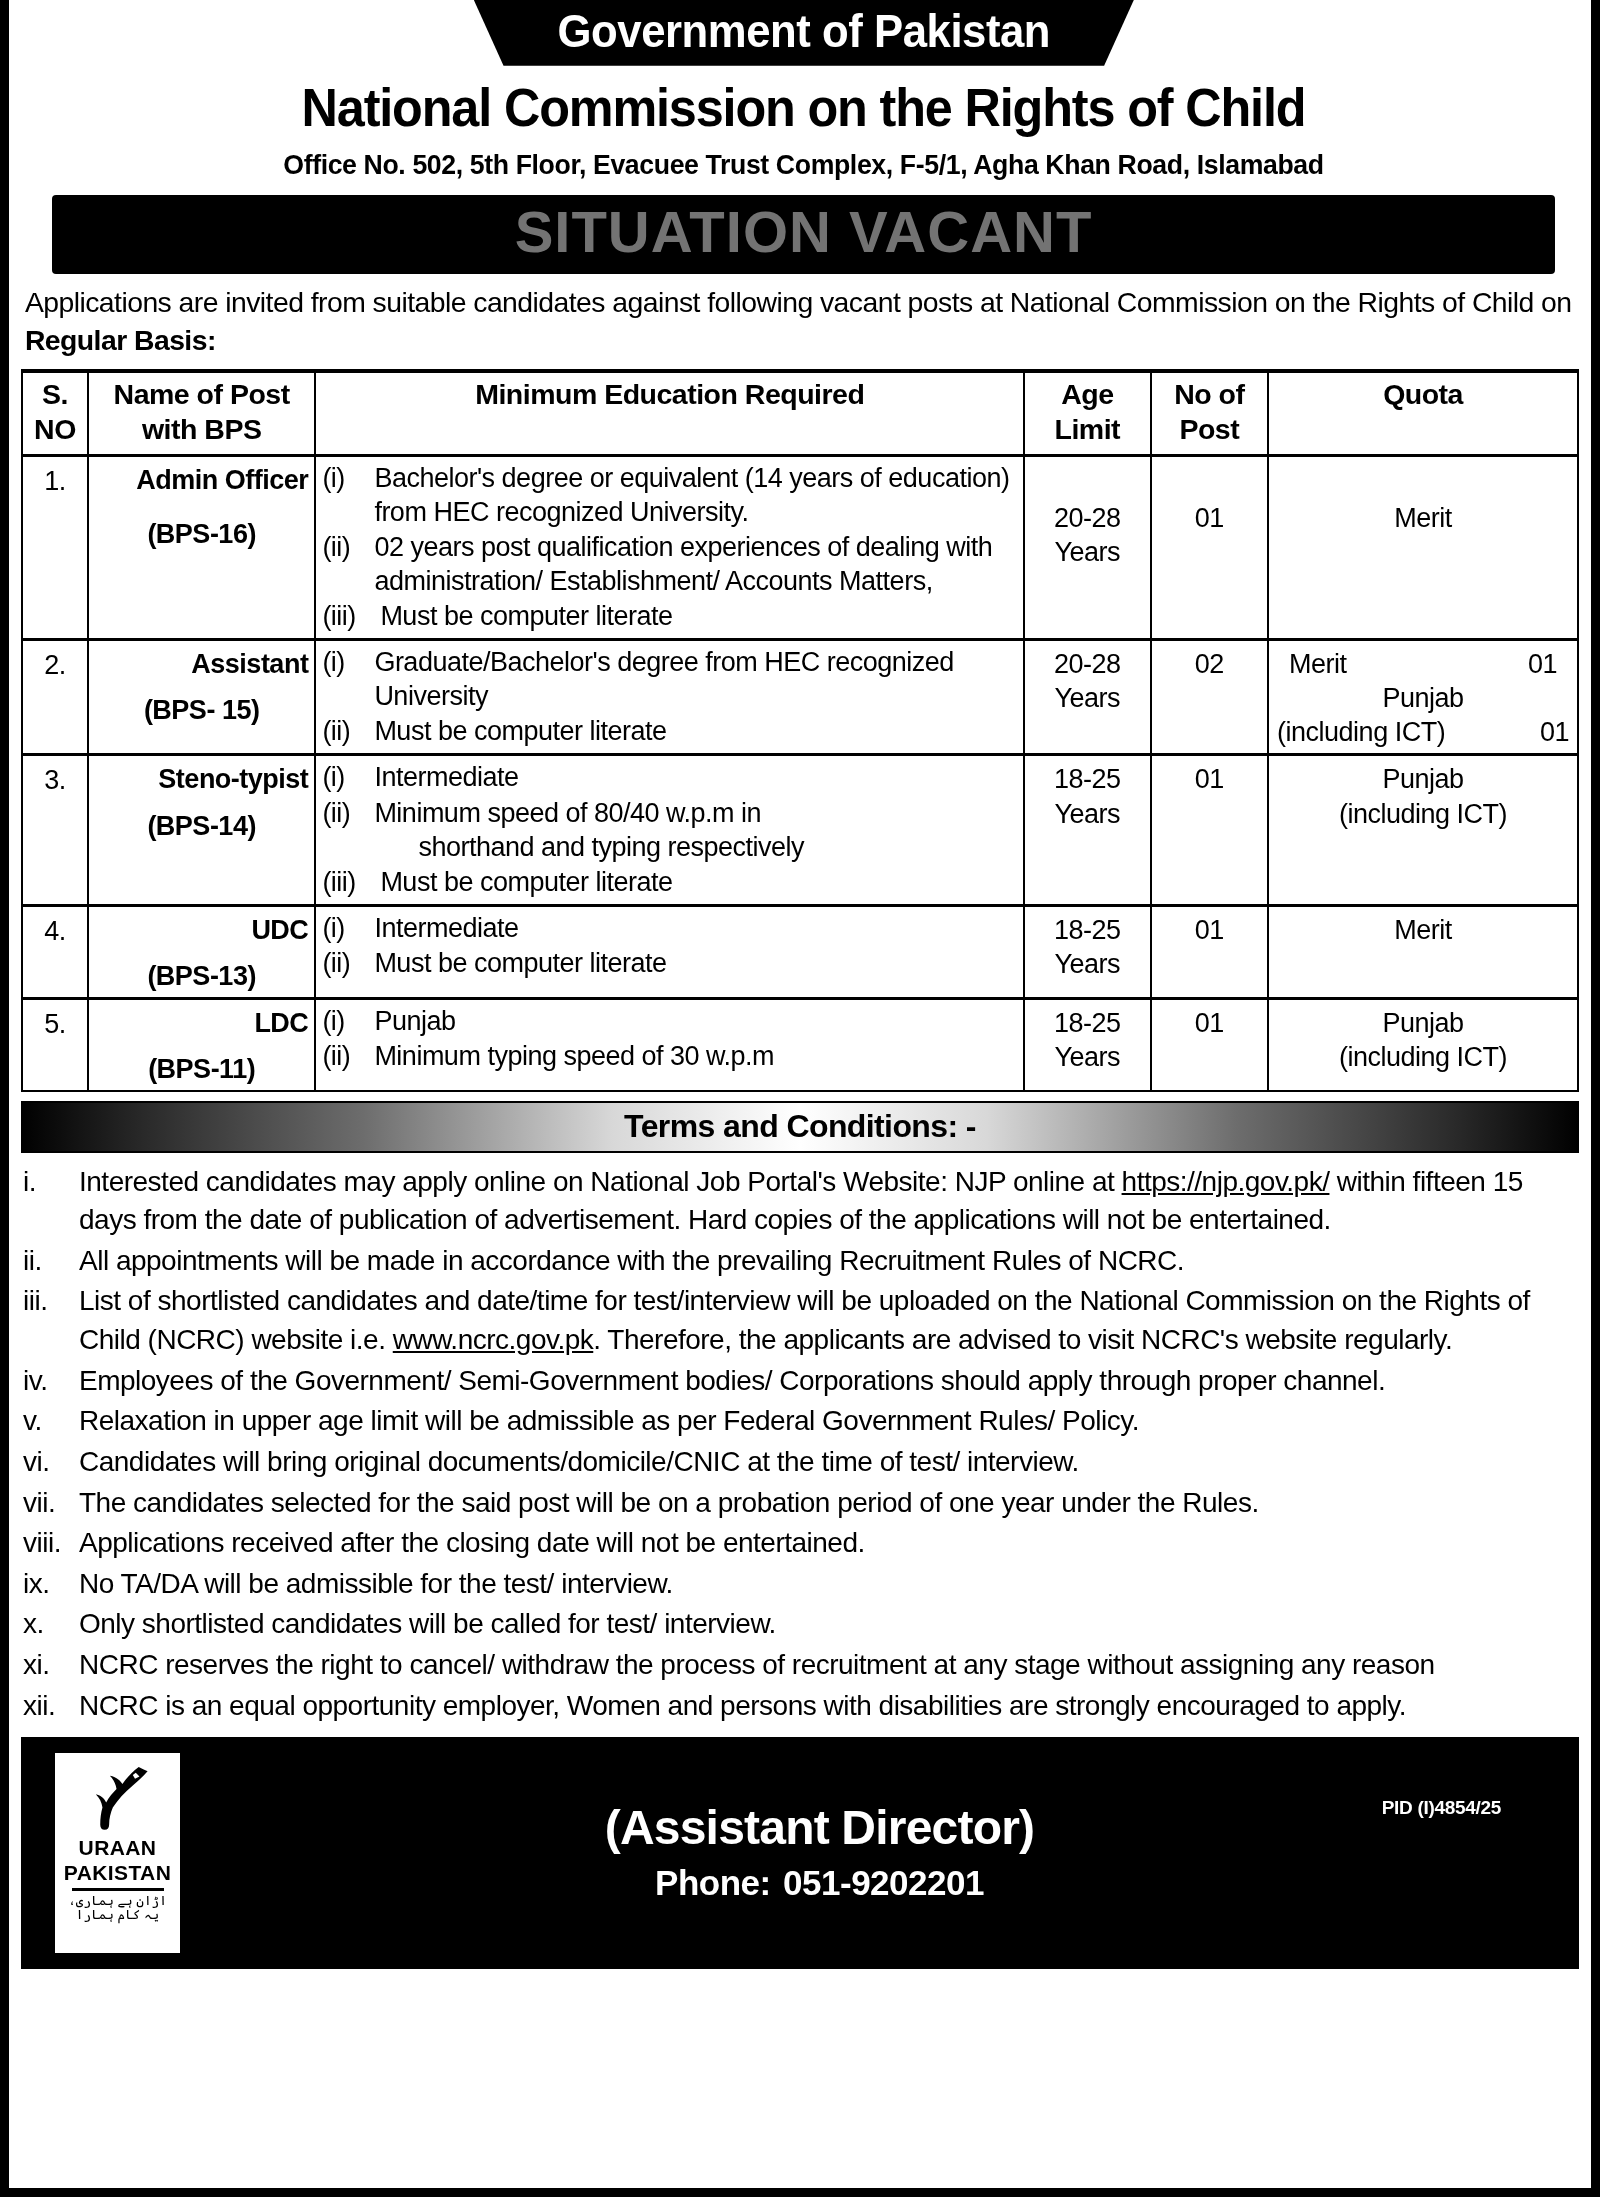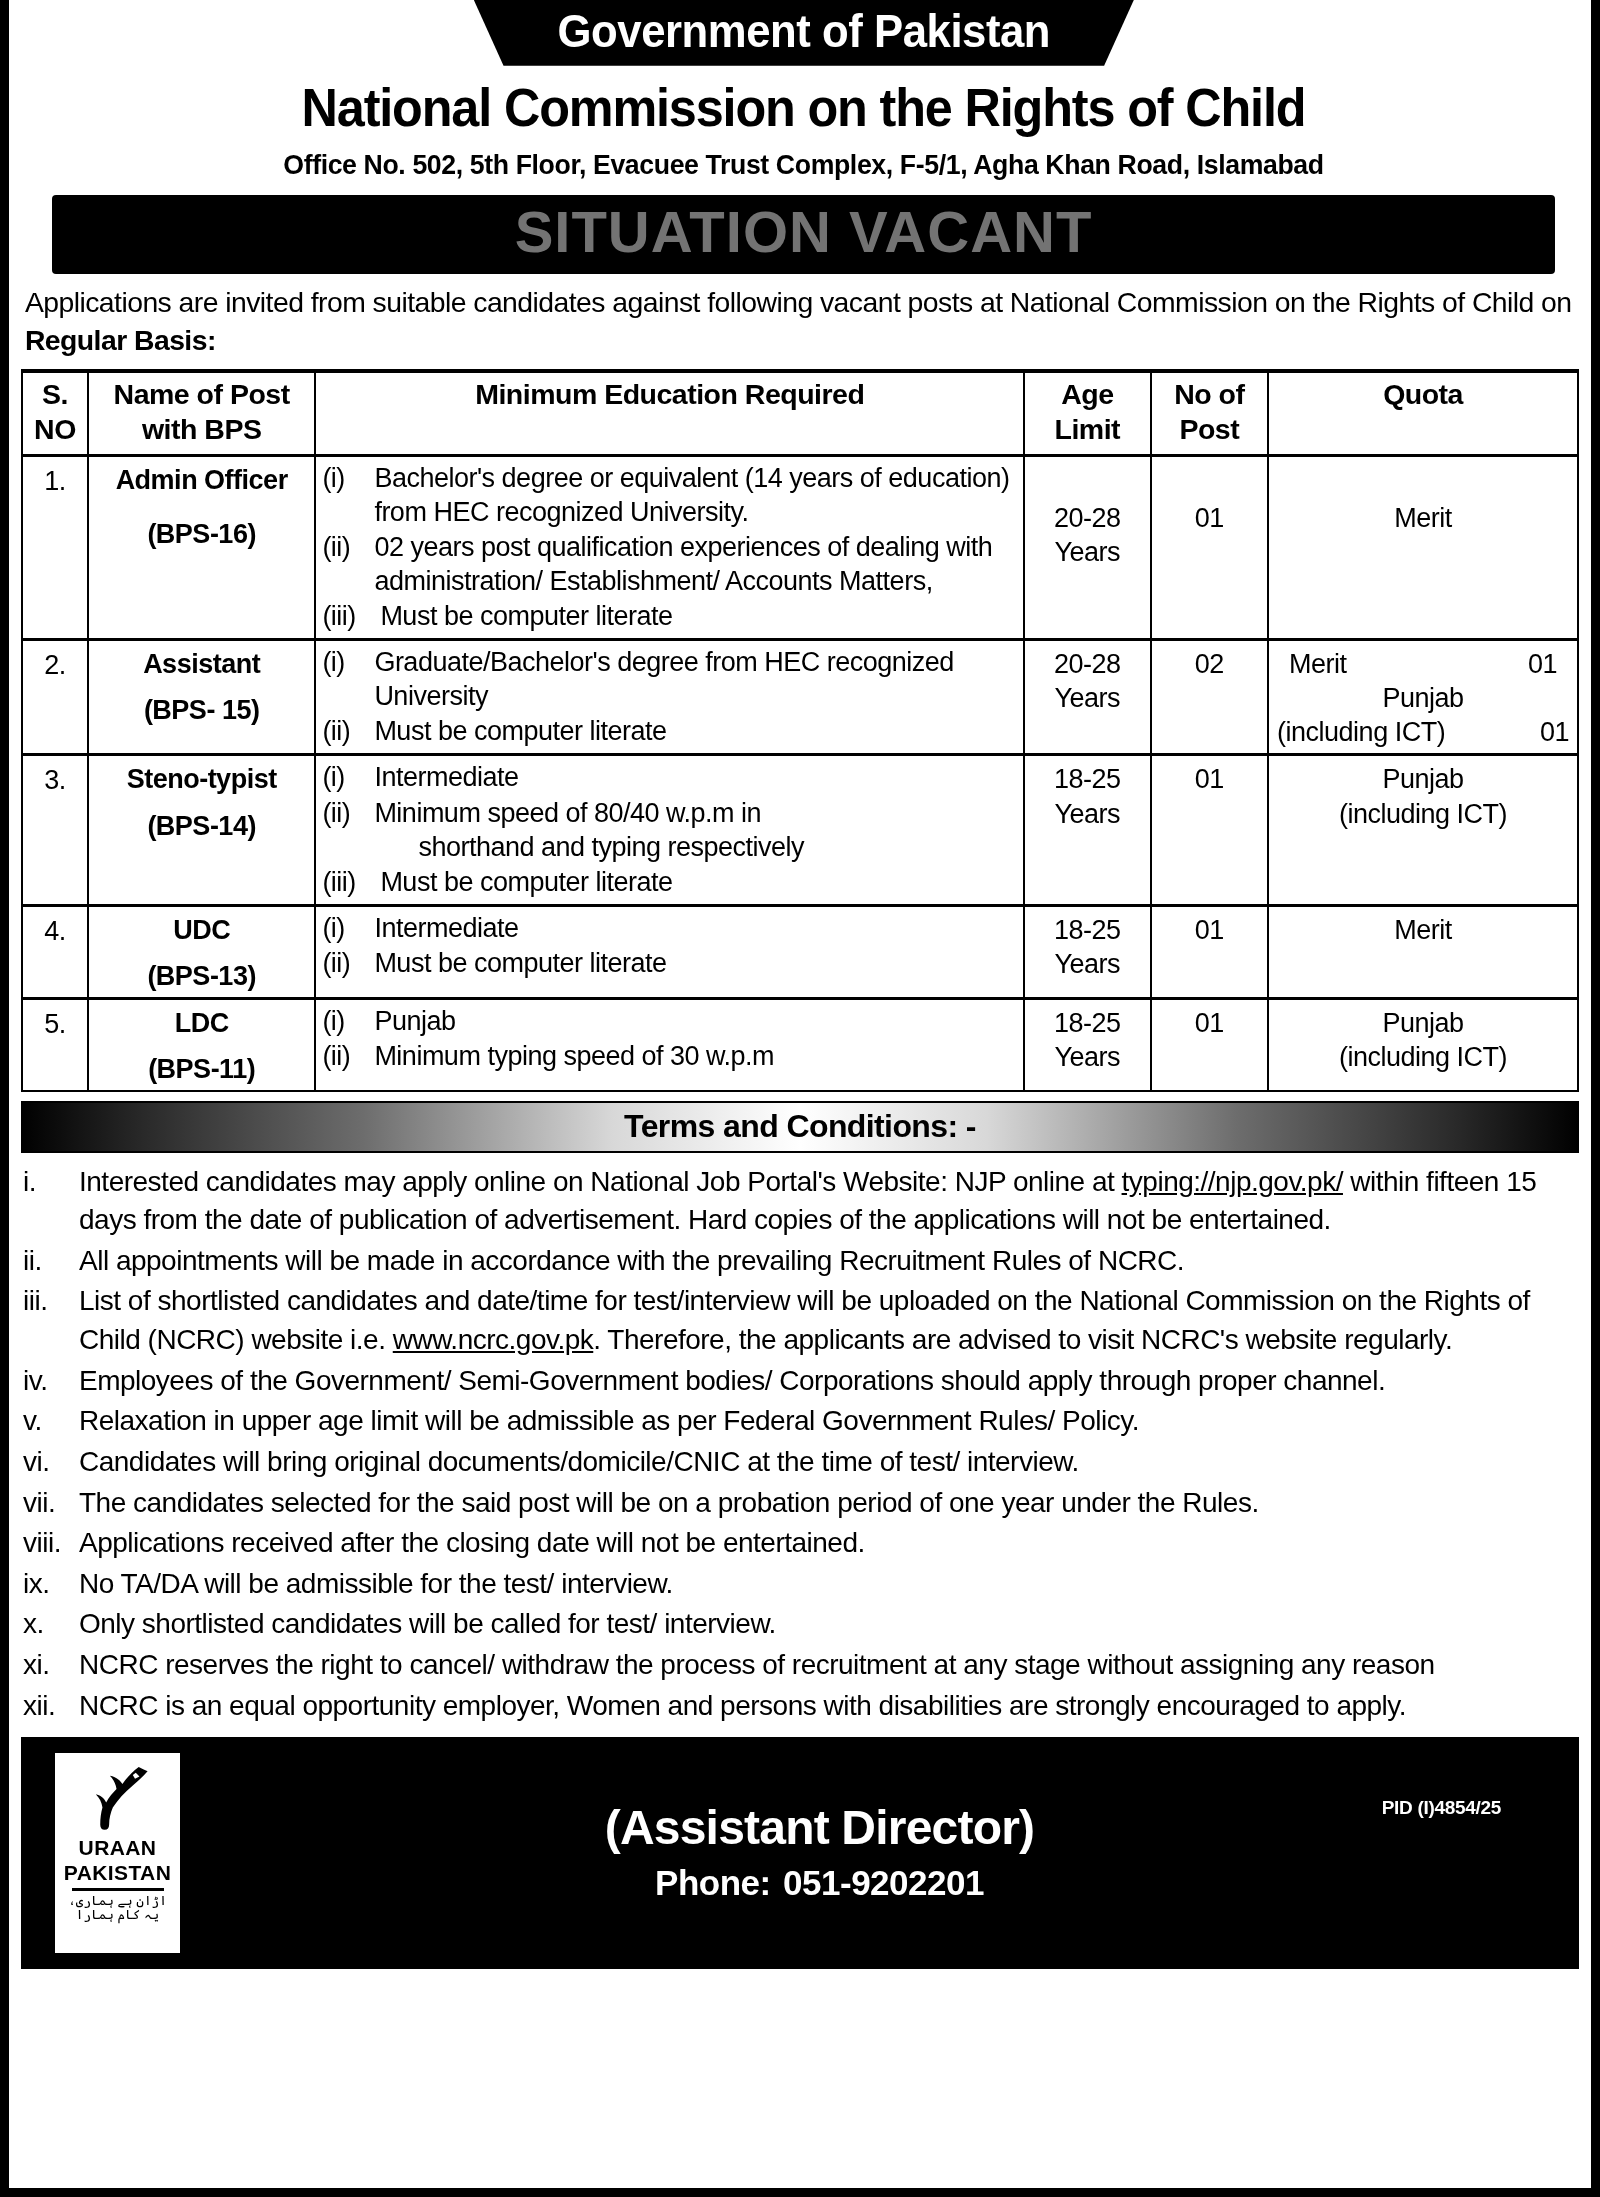--- a/index.html
+++ b/index.html
@@ -112,21 +112,21 @@
   .col-post  { width: 207px; text-align: center; font-weight: bold; }
   .col-edu   { width: 645px; text-align: left; }
   .col-age   { width: 115px; text-align: center; }
   .col-no    { width: 107px; text-align: center; }
   .col-quota { width: 282px; text-align: center; }
 
   td.col-sno  { padding-top: 7px; }
   td.col-post { padding-top: 6px; }
   td.col-age, td.col-no, td.col-quota { padding-top: 6px; }
 
-  .post-name  { display: block; }
+  .post-name  { display: block; text-align: right; }
   .post-bps   { display: block; margin-top: 20px; }
   .post-name-tight .post-bps { margin-top: 12px; }
 
   .edu-item {
     display: flex;
     align-items: flex-start;
     margin-bottom: 1px;
   }
   .edu-num {
     flex: 0 0 auto;
@@ -475,21 +475,21 @@
   </table>
 
   <div class="terms-band">
     <span class="terms-band-title">Terms and Conditions: -</span>
   </div>
 
   <div class="terms-list">
 
     <div class="term">
       <span class="term-num">i.</span>
-      <span class="term-text"><span>Interested candidates may apply online on National Job Portal's Website: NJP online at </span><span class="u">typing://njp.gov.pk/</span><span> within fifteen 15 days from the date of publication of advertisement. Hard copies of the applications will not be entertained.</span></span>
+      <span class="term-text"><span>Interested candidates may apply online on National Job Portal's Website: NJP online at </span><span class="u">https://njp.gov.pk/</span><span> within fifteen 15 days from the date of publication of advertisement. Hard copies of the applications will not be entertained.</span></span>
     </div>
 
     <div class="term">
       <span class="term-num">ii.</span>
       <span class="term-text">All appointments will be made in accordance with the prevailing Recruitment Rules of NCRC.</span>
     </div>
 
     <div class="term">
       <span class="term-num">iii.</span>
       <span class="term-text"><span>List of shortlisted candidates and date/time for test/interview will be uploaded on the National Commission on the Rights of Child (NCRC) website i.e. </span><span class="u">www.ncrc.gov.pk</span><span>. Therefore, the applicants are advised to visit NCRC's website regularly.</span></span>

